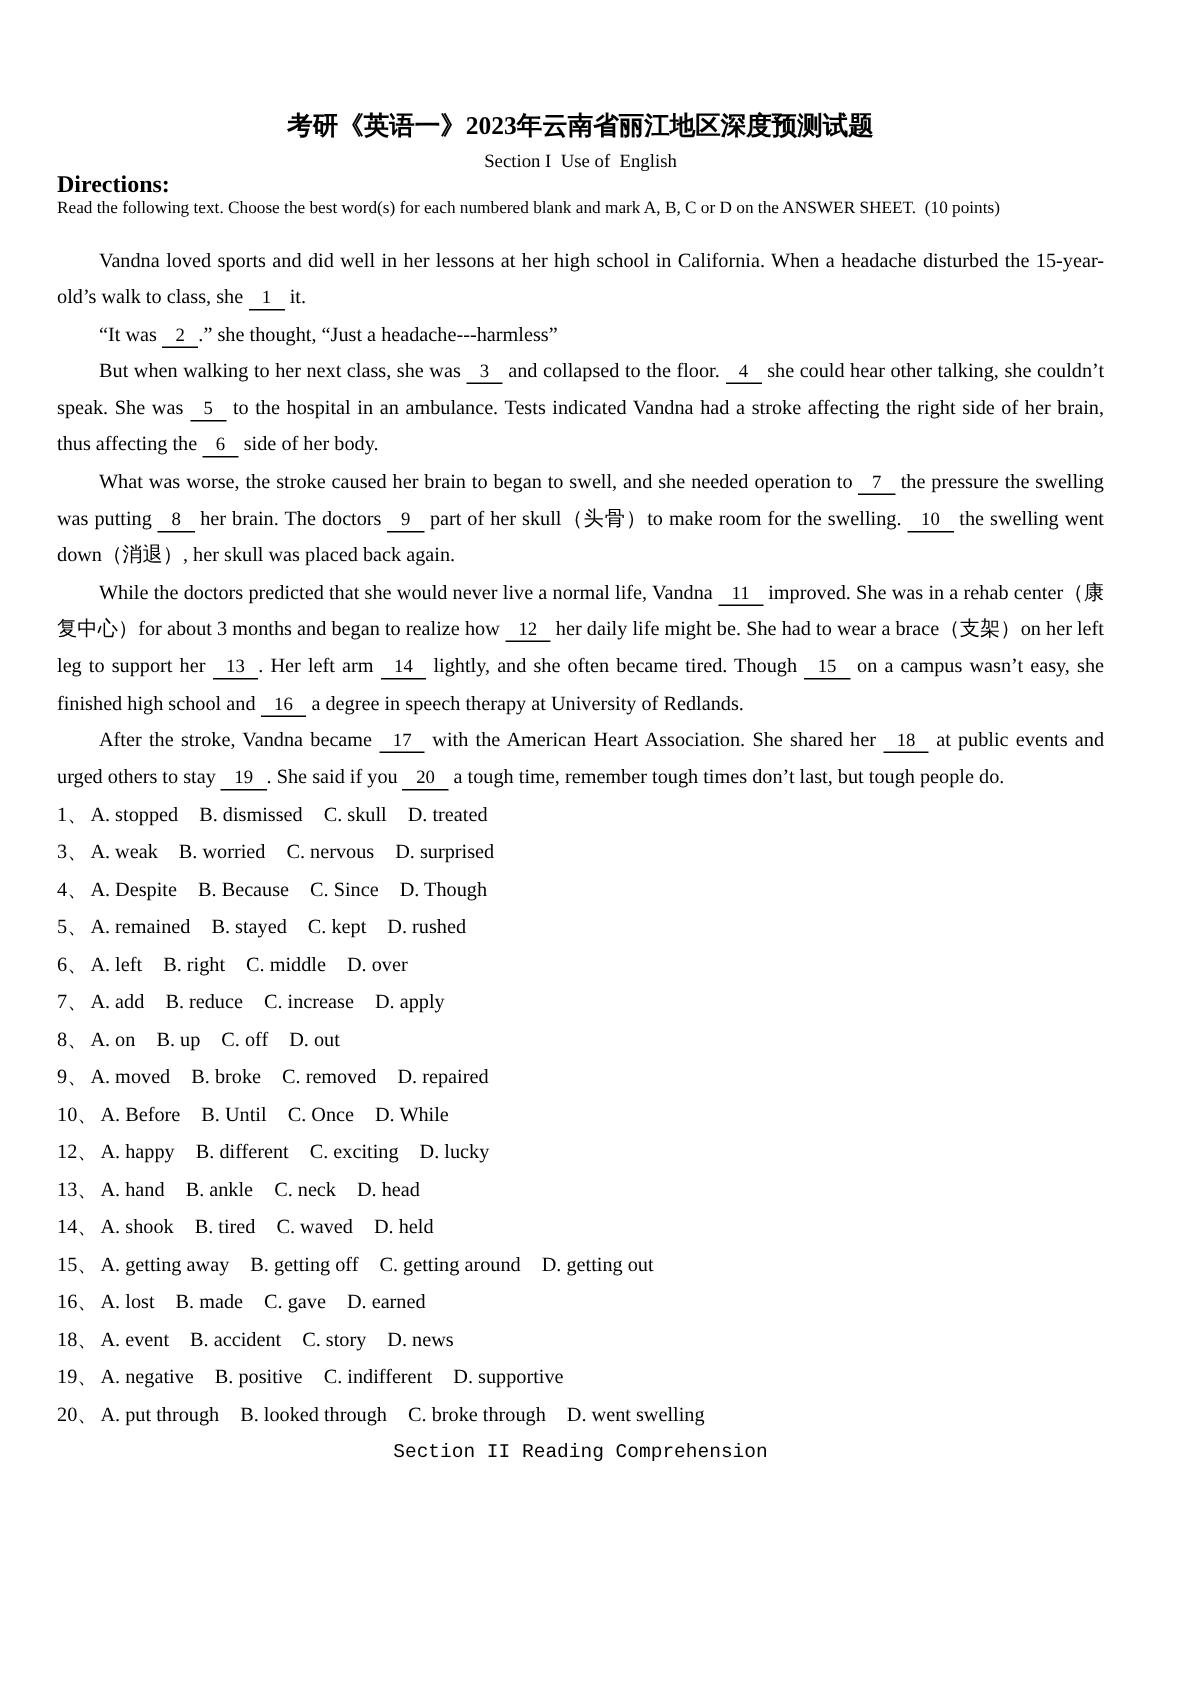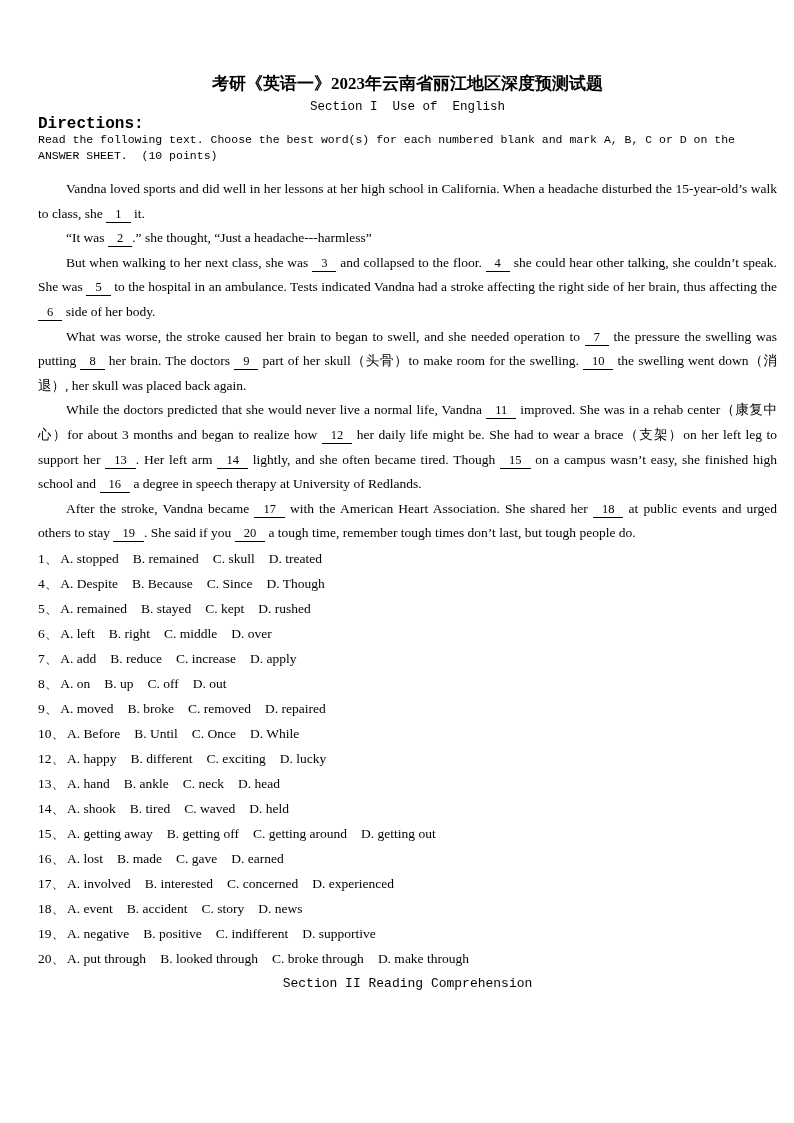--- a/index.html
+++ b/index.html
@@ -7,31 +7,31 @@
   body {
     width: 794px;
     margin: 0 auto;
     font-family: "Liberation Serif", serif;
     color: #000;
   }
   .page {
     width: 794px;
     height: 1123px;
     background: #fff;
-    padding: 72px 17px 0 38px;
+    padding: 72px 58px 0 38px;
     overflow: hidden;
   }
   .title {
     font-family: "Liberation Serif", serif;
     font-size: 17px;
     font-weight: bold;
     text-align: center;
     line-height: 23px;
   }
-  .mono { font-family: Liberation Mono, monospace; }
+  .mono { font-family: Liberation Serif, serif; }
   .section-heading {
     text-align: center;
     font-size: 12.5px;
     line-height: 18px;
     margin-top: 3px;
     white-space: pre-wrap;
   }
   .directions-label {
     font-weight: bold;
     font-size: 16px;
@@ -90,34 +90,34 @@
   <div class="passage" id="passage">
       <p><span>Vandna loved sports and did well in her lessons at her high school in California. When a headache disturbed the 15-year-old’s walk to class, she </span><span class="blank">1</span><span> it.</span></p>
       <p><span>“It was </span><span class="blank">2</span><span>.” she thought, “Just a headache---harmless”</span></p>
       <p><span>But when walking to her next class, she was </span><span class="blank">3</span><span> and collapsed to the floor. </span><span class="blank">4</span><span> she could hear other talking, she couldn’t speak. She was </span><span class="blank">5</span><span> to the hospital in an ambulance. Tests indicated Vandna had a stroke affecting the right side of her brain, thus affecting the </span><span class="blank">6</span><span> side of her body.</span></p>
       <p><span>What was worse, the stroke caused her brain to began to swell, and she needed operation to </span><span class="blank">7</span><span> the pressure the swelling was putting </span><span class="blank">8</span><span> her brain. The doctors </span><span class="blank">9</span><span> part of her skull（头骨）to make room for the swelling. </span><span class="blank">10</span><span> the swelling went down（消退）, her skull was placed back again.</span></p>
       <p><span>While the doctors predicted that she would never live a normal life, Vandna </span><span class="blank">11</span><span> improved. She was in a rehab center（康复中心）for about 3 months and began to realize how </span><span class="blank">12</span><span> her daily life might be. She had to wear a brace（支架）on her left leg to support her </span><span class="blank">13</span><span>. Her left arm </span><span class="blank">14</span><span> lightly, and she often became tired. Though </span><span class="blank">15</span><span> on a campus wasn’t easy, she finished high school and </span><span class="blank">16</span><span> a degree in speech therapy at University of Redlands.</span></p>
       <p><span>After the stroke, Vandna became </span><span class="blank">17</span><span> with the American Heart Association. She shared her </span><span class="blank">18</span><span> at public events and urged others to stay </span><span class="blank">19</span><span>. She said if you </span><span class="blank">20</span><span> a tough time, remember tough times don’t last, but tough people do.</span></p>
     </div>
 
   <div class="questions" id="questions">
-      <div class="question"><span class="qnum">1、</span><span class="option">A.  stopped</span><span class="option">B.  remained</span><span class="option">C.  skull</span><span class="option">D.  treated</span></div>
+      <div class="question"><span class="qnum">1、</span><span class="option">A.  stopped</span><span class="option">B.  dismissed</span><span class="option">C.  skull</span><span class="option">D.  treated</span></div>
+      <div class="question"><span class="qnum">3、</span><span class="option">A.  weak</span><span class="option">B.  worried</span><span class="option">C.  nervous</span><span class="option">D.  surprised</span></div>
       <div class="question"><span class="qnum">4、</span><span class="option">A.  Despite</span><span class="option">B.  Because</span><span class="option">C.  Since</span><span class="option">D.  Though</span></div>
       <div class="question"><span class="qnum">5、</span><span class="option">A.  remained</span><span class="option">B.  stayed</span><span class="option">C.  kept</span><span class="option">D.  rushed</span></div>
       <div class="question"><span class="qnum">6、</span><span class="option">A.  left</span><span class="option">B.  right</span><span class="option">C.  middle</span><span class="option">D.  over</span></div>
       <div class="question"><span class="qnum">7、</span><span class="option">A.  add</span><span class="option">B.  reduce</span><span class="option">C.  increase</span><span class="option">D.  apply</span></div>
       <div class="question"><span class="qnum">8、</span><span class="option">A.  on</span><span class="option">B.  up</span><span class="option">C.  off</span><span class="option">D.  out</span></div>
       <div class="question"><span class="qnum">9、</span><span class="option">A.  moved</span><span class="option">B.  broke</span><span class="option">C.  removed</span><span class="option">D.  repaired</span></div>
       <div class="question"><span class="qnum">10、</span><span class="option">A.  Before</span><span class="option">B.  Until</span><span class="option">C.  Once</span><span class="option">D.  While</span></div>
       <div class="question"><span class="qnum">12、</span><span class="option">A.  happy</span><span class="option">B.  different</span><span class="option">C.  exciting</span><span class="option">D.  lucky</span></div>
       <div class="question"><span class="qnum">13、</span><span class="option">A.  hand</span><span class="option">B.  ankle</span><span class="option">C.  neck</span><span class="option">D.  head</span></div>
       <div class="question"><span class="qnum">14、</span><span class="option">A.  shook</span><span class="option">B.  tired</span><span class="option">C.  waved</span><span class="option">D.  held</span></div>
       <div class="question"><span class="qnum">15、</span><span class="option">A.  getting away</span><span class="option">B.  getting off</span><span class="option">C.  getting around</span><span class="option">D.  getting out</span></div>
       <div class="question"><span class="qnum">16、</span><span class="option">A.  lost</span><span class="option">B.  made</span><span class="option">C.  gave</span><span class="option">D.  earned</span></div>
-      <div class="question"><span class="qnum">17、</span><span class="option">A.  involved</span><span class="option">B.  interested</span><span class="option">C.  concerned</span><span class="option">D.  experienced</span></div>
       <div class="question"><span class="qnum">18、</span><span class="option">A.  event</span><span class="option">B.  accident</span><span class="option">C.  story</span><span class="option">D.  news</span></div>
       <div class="question"><span class="qnum">19、</span><span class="option">A.  negative</span><span class="option">B.  positive</span><span class="option">C.  indifferent</span><span class="option">D.  supportive</span></div>
-      <div class="question"><span class="qnum">20、</span><span class="option">A.  put through</span><span class="option">B.  looked through</span><span class="option">C.  broke through</span><span class="option">D.  make through</span></div>
+      <div class="question"><span class="qnum">20、</span><span class="option">A.  put through</span><span class="option">B.  looked through</span><span class="option">C.  broke through</span><span class="option">D.  went swelling</span></div>
     </div>
 
   <div class="section2">Section II Reading Comprehension</div>
 
 </div>
 
 </body></html>

